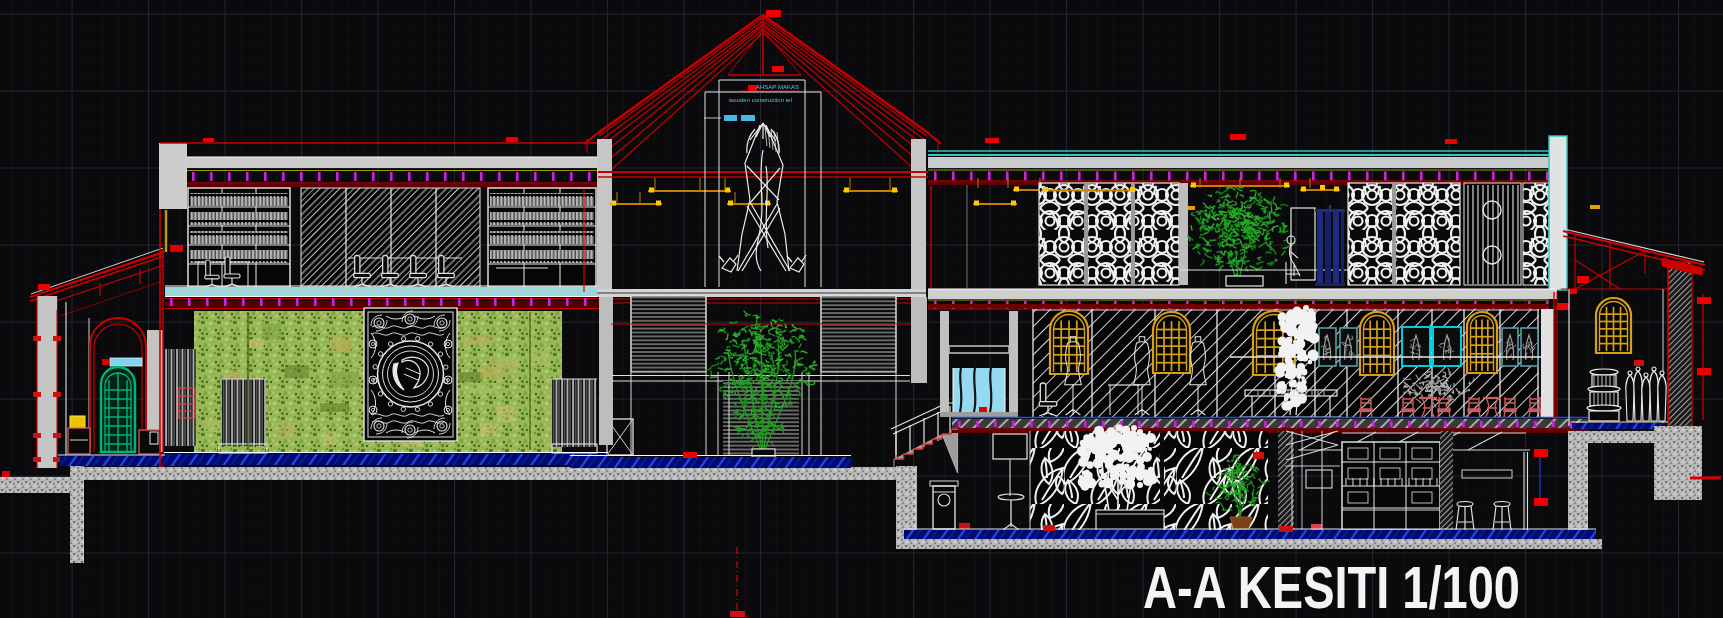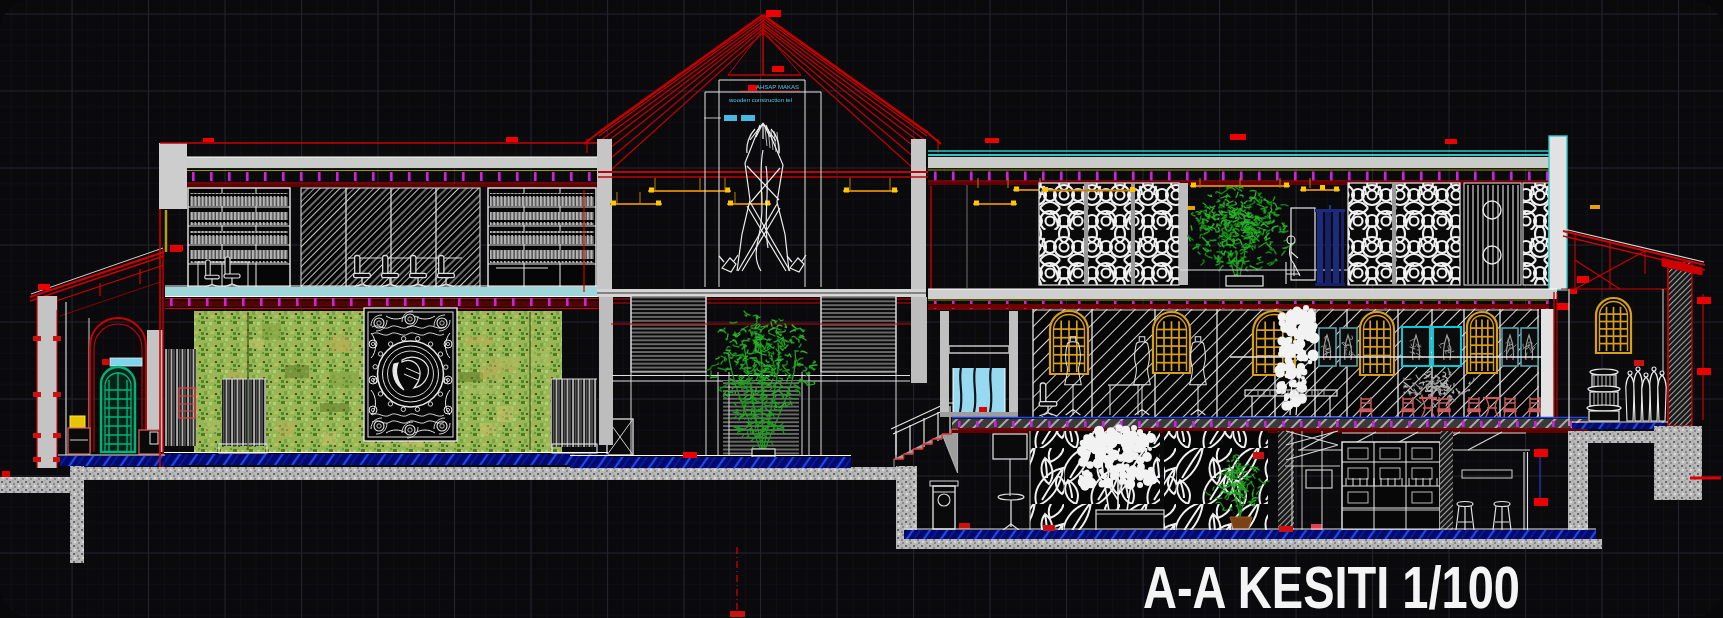--- a/index.html
+++ b/index.html
@@ -1,14 +1,14 @@
 <!DOCTYPE html>
 <html><head><meta charset="utf-8"><style>
 html,body{margin:0;padding:0;background:#08080a;}
-#c{position:relative;width:1723px;height:618px;overflow:hidden;font-family:"Liberation Sans",sans-serif;border-radius:31px;}
+#c{position:relative;width:1723px;height:618px;overflow:hidden;font-family:"Liberation Sans",sans-serif;}
 </style></head><body>
 <div id="c">
 <svg width="1723" height="618" viewBox="0 0 1723 618">
 <defs>
 <pattern id="grid" width="15.3" height="15.4" patternUnits="userSpaceOnUse" x="10.8" y="14">
 <path d="M15.3 0 L0 0 0 15.4" fill="none" stroke="#14141b" stroke-width="1"></path>
 </pattern>
 <pattern id="hglass" width="7" height="7" patternUnits="userSpaceOnUse" patternTransform="rotate(-45)">
 <rect width="7" height="7" fill="#060606"></rect>
           <line x1="0" y1="0" x2="7" y2="0" stroke="#cfcfcf" stroke-width="1"></line>

